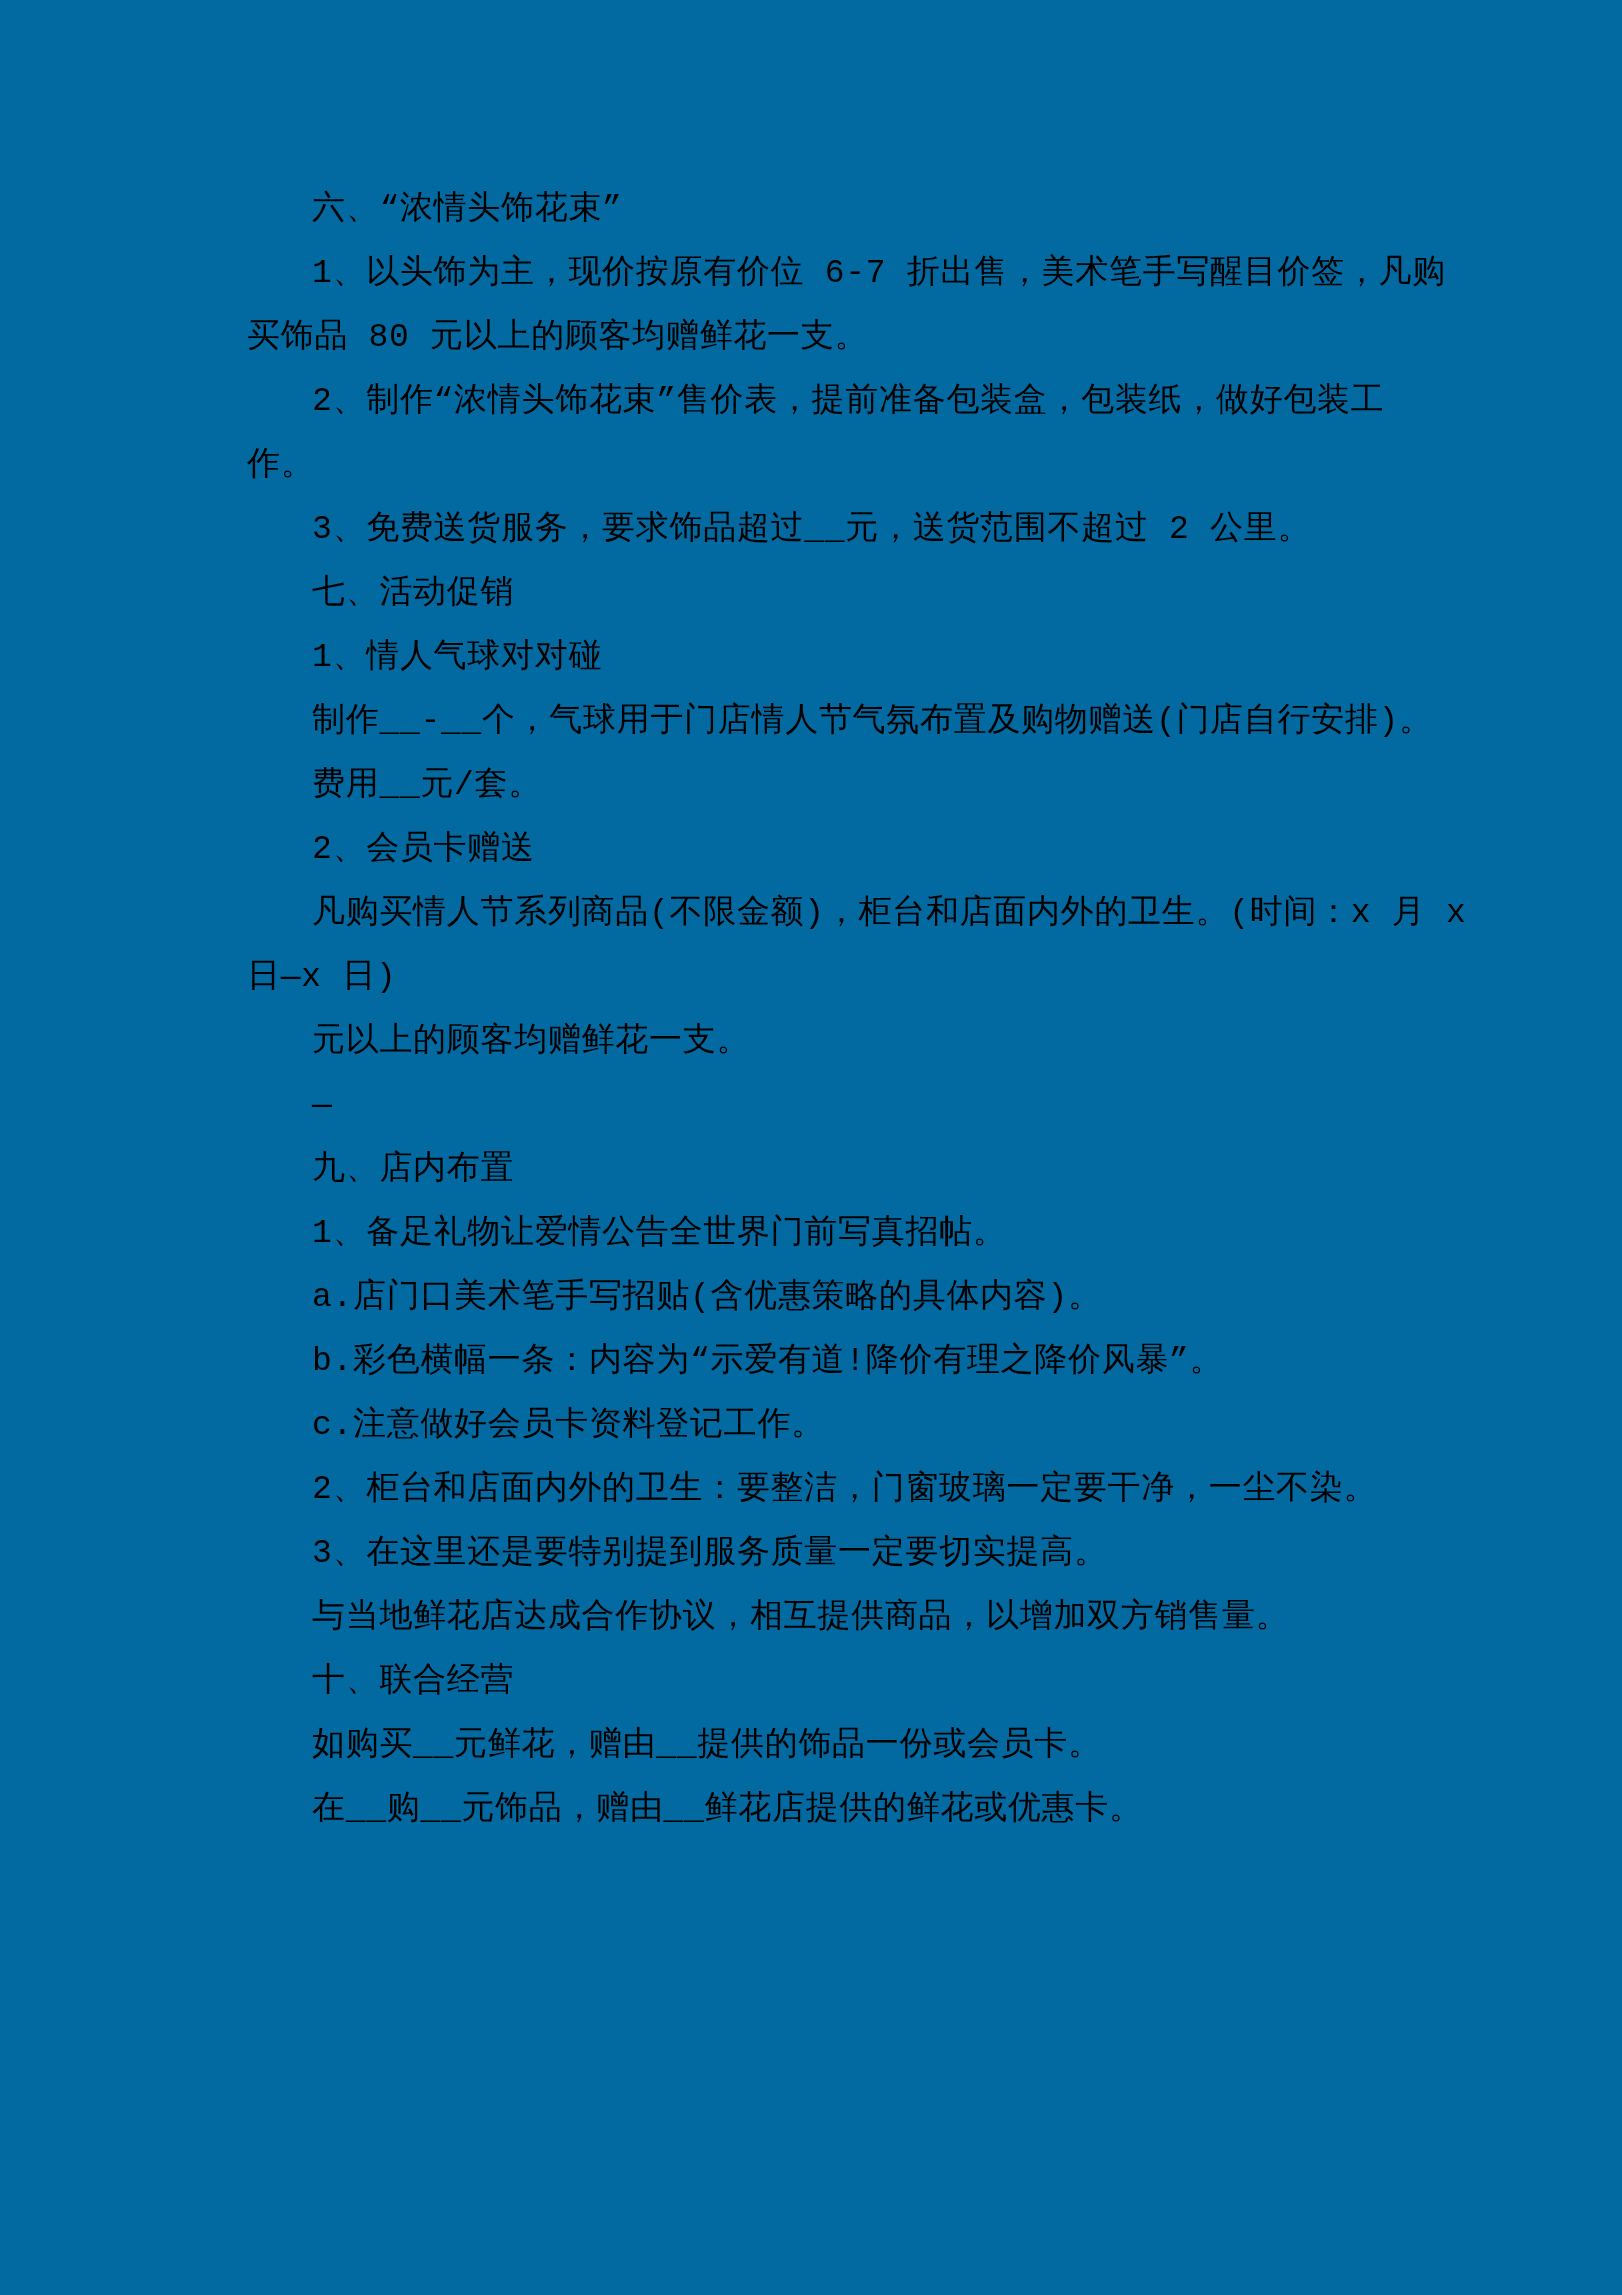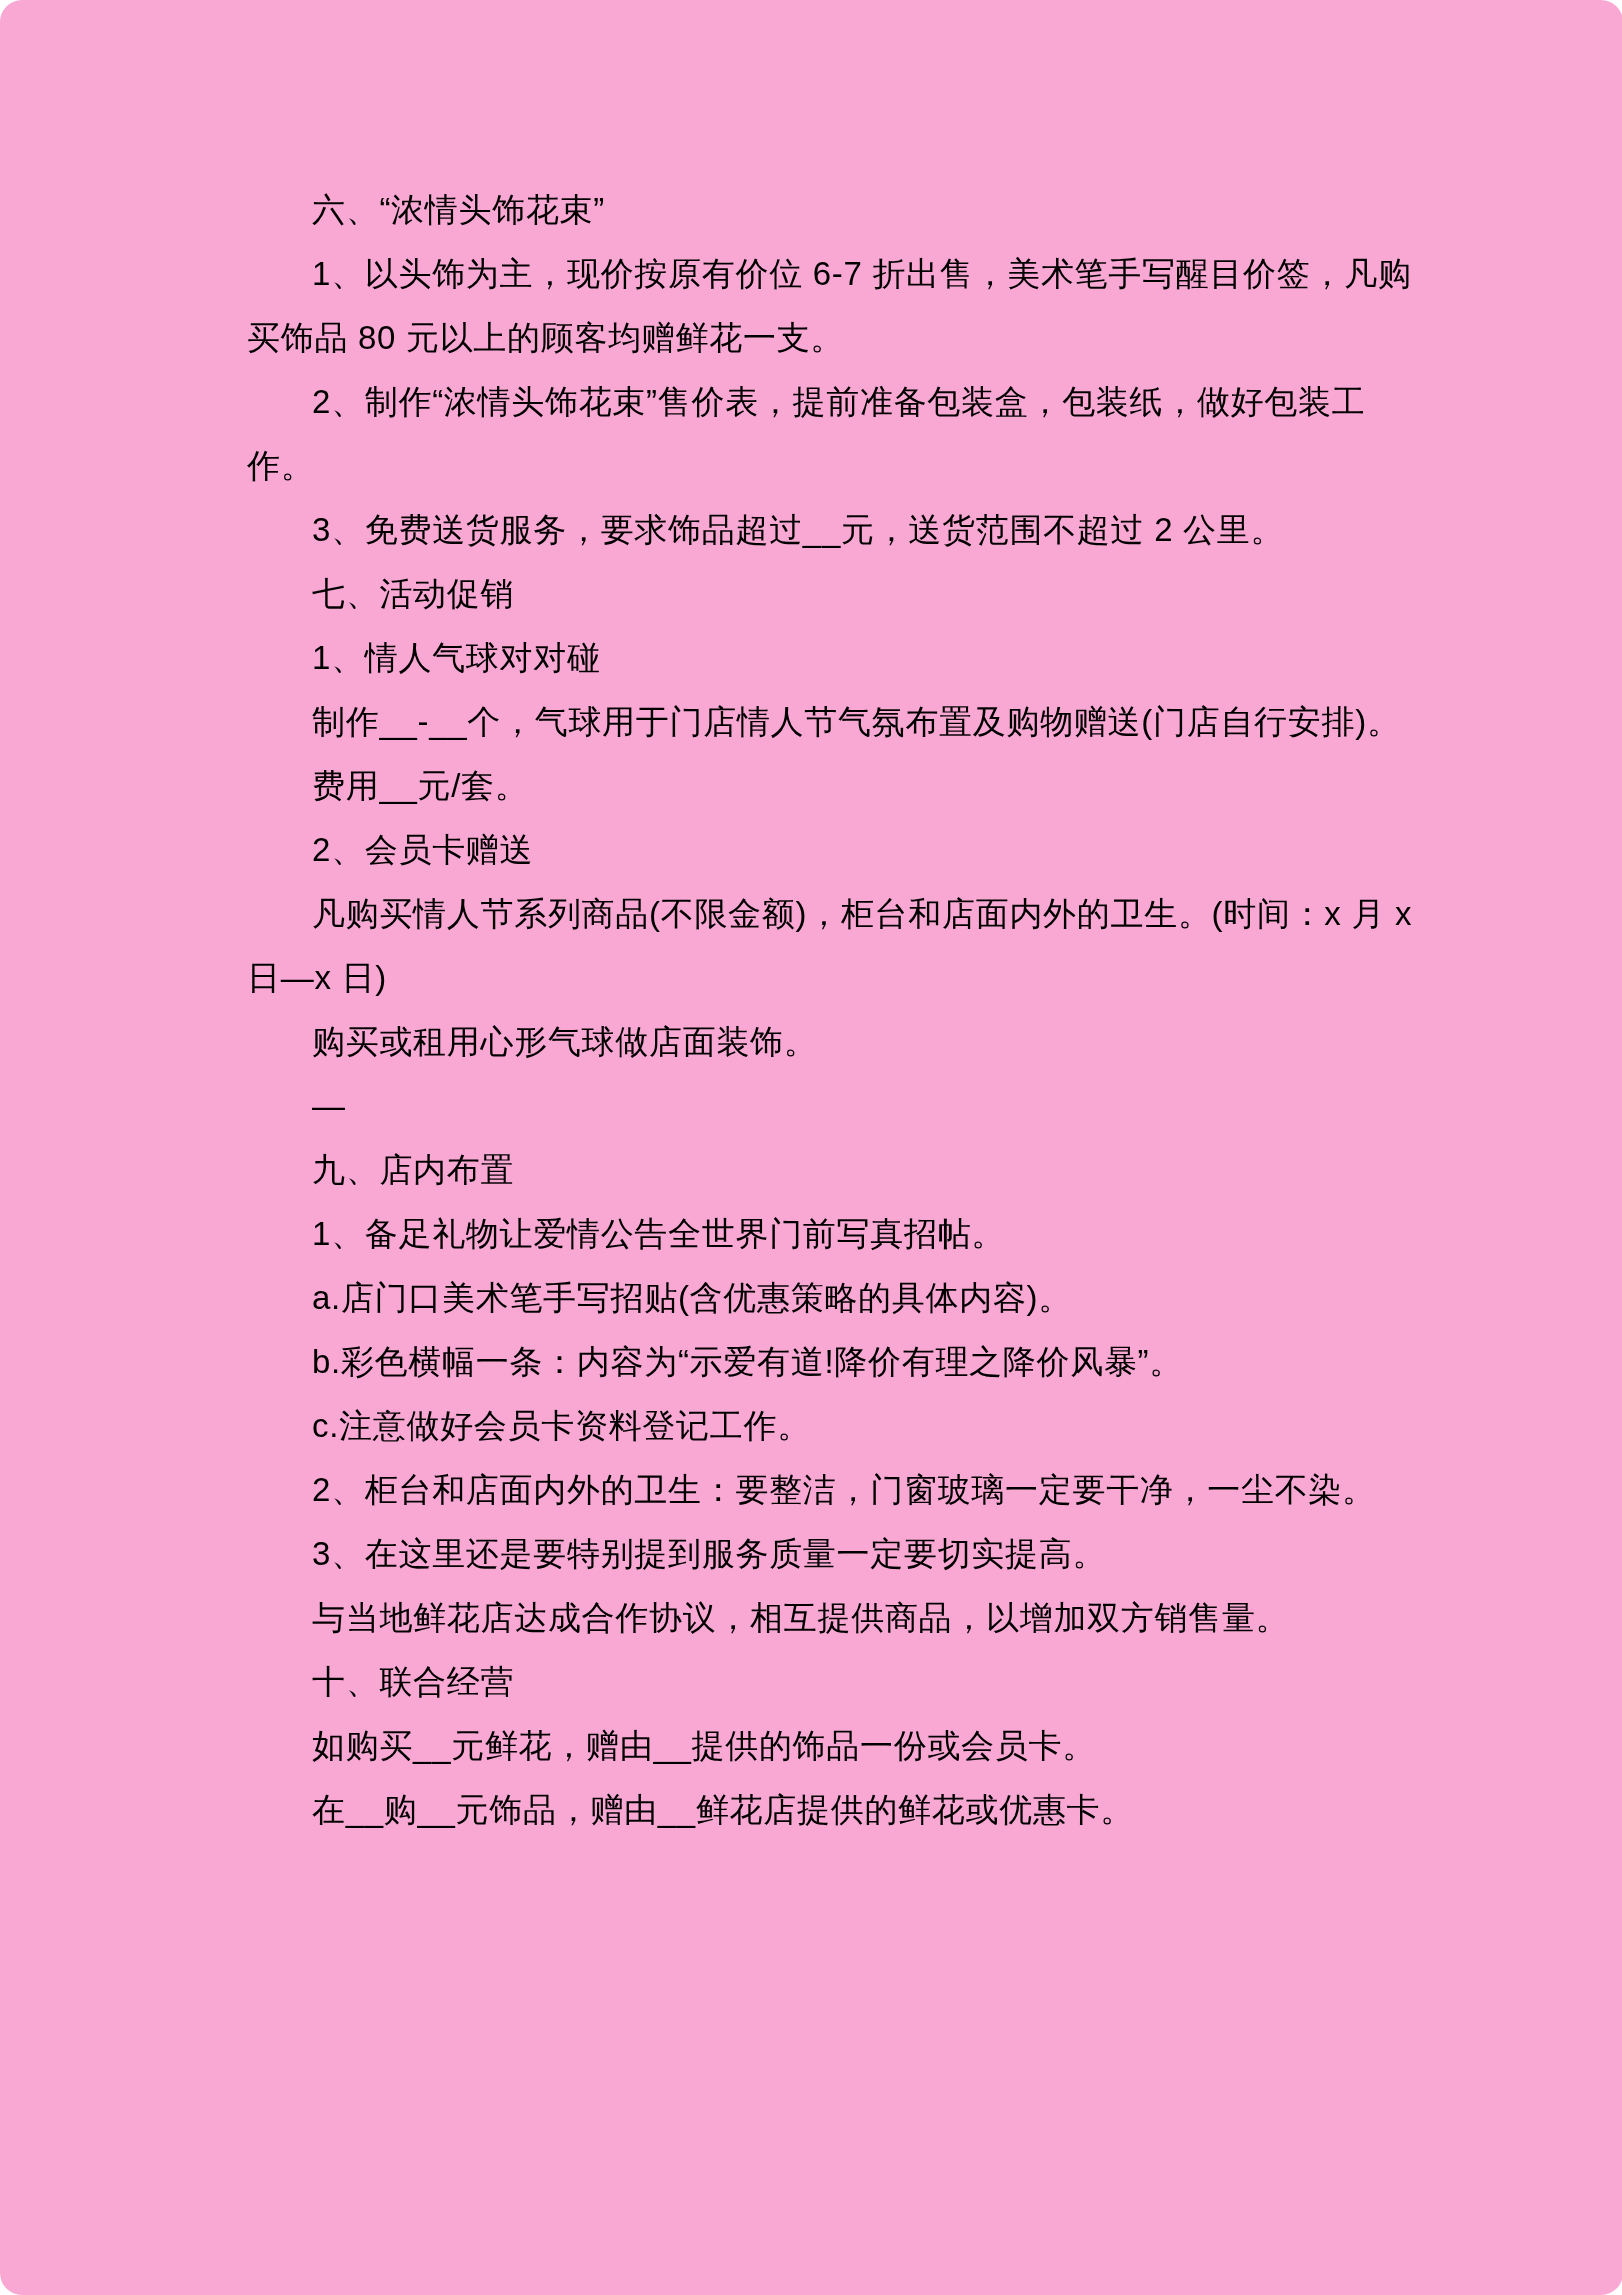--- a/index.html
+++ b/index.html
@@ -4,25 +4,24 @@
 <style>
   html, body {
     margin: 0;
     padding: 0;
     background: #ffffff;
   }
   .page {
     position: relative;
     width: 1623px;
     height: 2295px;
-    background: #f9a8d4;
+    background: #0369a1;
     overflow: hidden;
-    font-family: Liberation Sans, sans-serif;
+    font-family: Liberation Mono, monospace;
     color: #000000;
-    border-radius: 22px;
   }
   .content {
     position: absolute;
     top: 178px;
     left: 247px;
     width: 1154px;
   }
   .line {
     height: 64px;
     line-height: 64px;
@@ -46,21 +45,21 @@
     <div class="line indent">2、制作“浓情头饰花束”售价表，提前准备包装盒，包装纸，做好包装工</div>
     <div class="line">作。</div>
     <div class="line indent">3、免费送货服务，要求饰品超过__元，送货范围不超过 2 公里。</div>
     <div class="line indent">七、活动促销</div>
     <div class="line indent">1、情人气球对对碰</div>
     <div class="line indent">制作__-__个，气球用于门店情人节气氛布置及购物赠送(门店自行安排)。</div>
     <div class="line indent">费用__元/套。</div>
     <div class="line indent">2、会员卡赠送</div>
     <div class="line indent">凡购买情人节系列商品(不限金额)，柜台和店面内外的卫生。(时间：x 月 x</div>
     <div class="line">日—x 日)</div>
-    <div class="line indent">购买或租用心形气球做店面装饰。</div>
+    <div class="line indent">元以上的顾客均赠鲜花一支。</div>
     <div class="line indent">—</div>
     <div class="line indent">九、店内布置</div>
     <div class="line indent">1、备足礼物让爱情公告全世界门前写真招帖。</div>
     <div class="line indent">a.店门口美术笔手写招贴(含优惠策略的具体内容)。</div>
     <div class="line indent">b.彩色横幅一条：内容为“示爱有道!降价有理之降价风暴”。</div>
     <div class="line indent">c.注意做好会员卡资料登记工作。</div>
     <div class="line indent">2、柜台和店面内外的卫生：要整洁，门窗玻璃一定要干净，一尘不染。</div>
     <div class="line indent">3、在这里还是要特别提到服务质量一定要切实提高。</div>
     <div class="line indent">与当地鲜花店达成合作协议，相互提供商品，以增加双方销售量。</div>
     <div class="line indent">十、联合经营</div>

